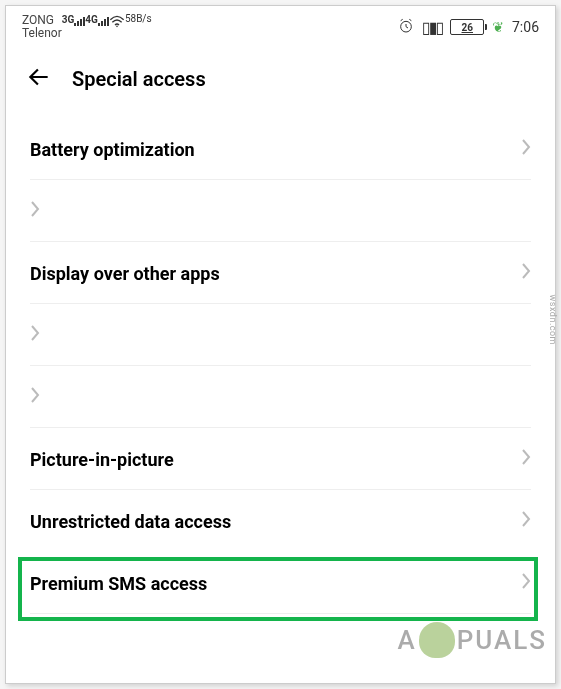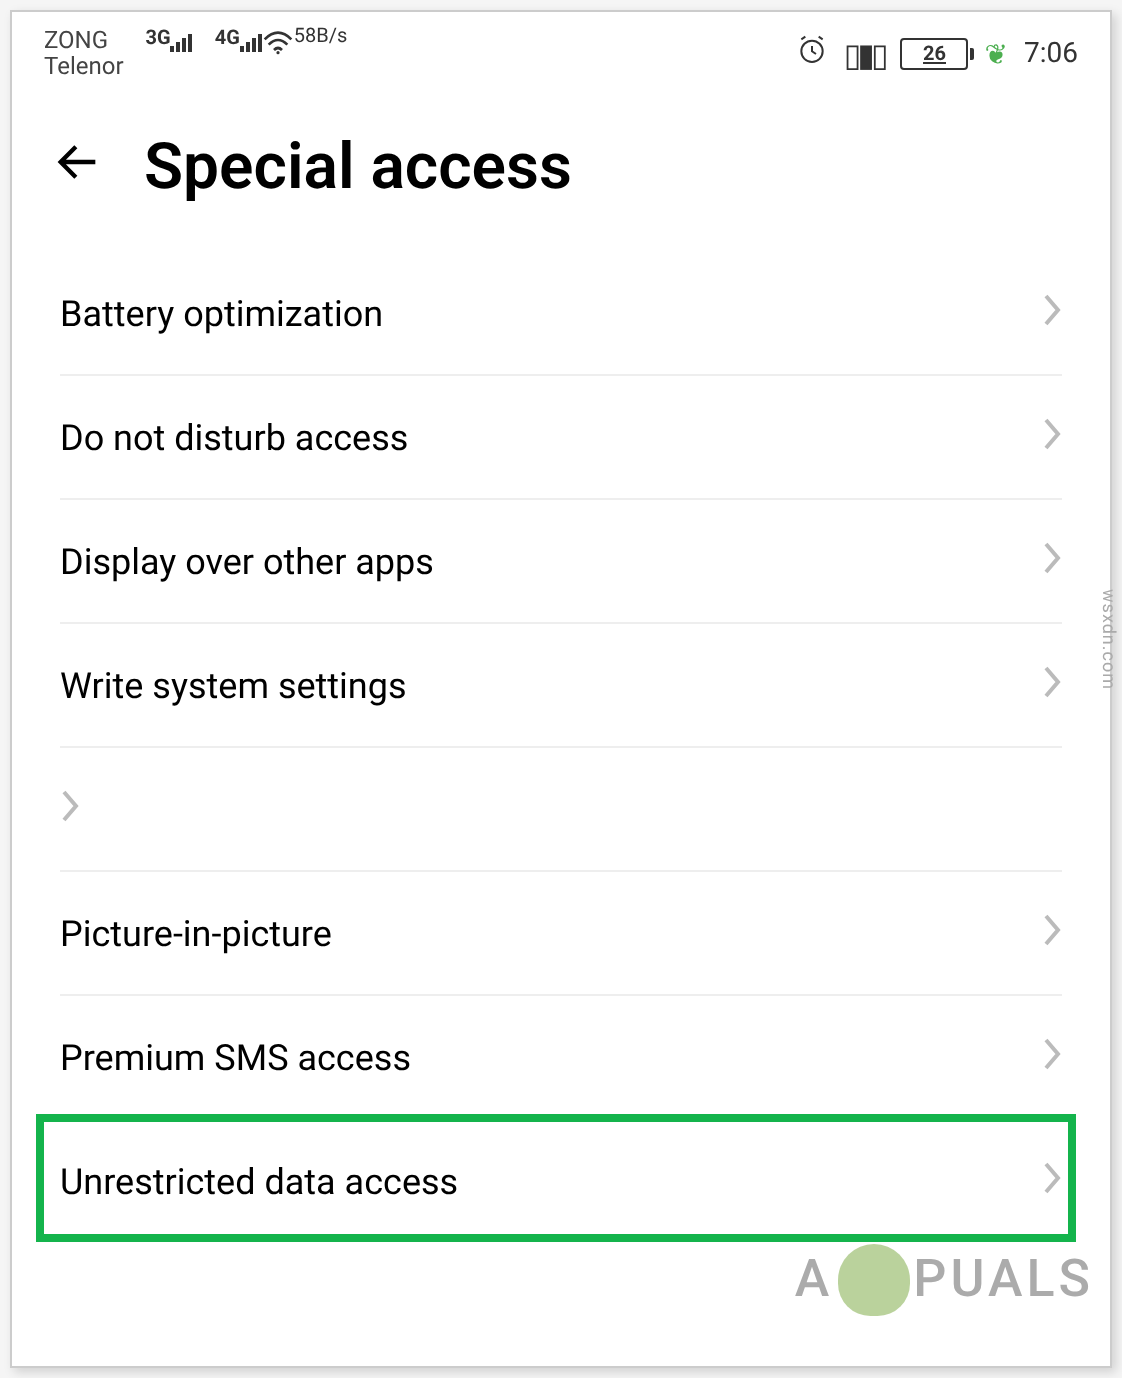--- a/index.html
+++ b/index.html
@@ -41,21 +41,20 @@
       font-size: 12px;
       color: #444;
     }
     .net-labels {
       display: flex;
       flex-direction: column;
       line-height: 1.1;
       font-size: 10px;
       font-weight: bold;
       color: #333;
-      margin-left: 11px;
     }
     .signal-bars {
       display: inline-flex;
       align-items: flex-end;
       gap: 1px;
       height: 12px;
     }
     .signal-bars span {
       width: 2px;
       background: #333;
@@ -113,34 +112,35 @@
       gap: 20px;
     }
     .back-arrow svg {
       width: 26px;
       height: 26px;
       stroke: #000;
       stroke-width: 2;
       fill: none;
     }
     .page-title {
-      font-size: 32px;
+      font-size: 20px;
       font-weight: 600;
       color: #000;
     }
     .list {
       padding: 12px 0 0 0;
     }
     .list-item {
       display: flex;
       justify-content: space-between;
       align-items: center;
       padding: 20px 24px;
       position: relative;
       cursor: pointer;
+      font-weight: bold;
     }
     .list-item:not(.no-border)::after {
       content: "";
       position: absolute;
       left: 24px;
       right: 24px;
       bottom: 0;
       height: 1px;
       background: #eee;
     }
@@ -258,56 +258,54 @@
   </div>
 
   <div class="list">
     <div class="list-item">
       <span class="list-label">Battery optimization</span>
       <span class="chevron"><svg viewBox="0 0 10 18">
             <path d="M2 2 L8 9 L2 16"></path>
           </svg></span>
     </div>
     <div class="list-item">
-      <span class="list-label">Do not disturb access</span>
       <span class="chevron"><svg viewBox="0 0 10 18">
             <path d="M2 2 L8 9 L2 16"></path>
           </svg></span>
     </div>
     <div class="list-item">
       <span class="list-label">Display over other apps</span>
       <span class="chevron"><svg viewBox="0 0 10 18">
             <path d="M2 2 L8 9 L2 16"></path>
           </svg></span>
     </div>
     <div class="list-item">
-      <span class="list-label">Write system settings</span>
       <span class="chevron"><svg viewBox="0 0 10 18">
             <path d="M2 2 L8 9 L2 16"></path>
           </svg></span>
     </div>
     <div class="list-item">
       <span class="chevron"><svg viewBox="0 0 10 18">
             <path d="M2 2 L8 9 L2 16"></path>
           </svg></span>
     </div>
     <div class="list-item">
       <span class="list-label">Picture-in-picture</span>
-      <span class="chevron"><svg viewBox="0 0 10 18">
-            <path d="M2 2 L8 9 L2 16"></path>
-          </svg></span>
-    </div>
-    <div class="list-item">
-      <span class="list-label">Premium SMS access</span>
       <span class="chevron"><svg viewBox="0 0 10 18">
             <path d="M2 2 L8 9 L2 16"></path>
           </svg></span>
     </div>
     <div class="list-item no-border">
       <span class="list-label">Unrestricted data access</span>
+      <span class="chevron"><svg viewBox="0 0 10 18">
+            <path d="M2 2 L8 9 L2 16"></path>
+          </svg></span>
+    </div>
+    <div class="list-item">
+      <span class="list-label">Premium SMS access</span>
       <span class="chevron"><svg viewBox="0 0 10 18">
             <path d="M2 2 L8 9 L2 16"></path>
           </svg></span>
     </div>
   </div>
 
   <div class="highlight" style="left:12px; top:551px; width:520px; height:64px;"></div>
 
   <div class="watermark">
     <span>A</span>

